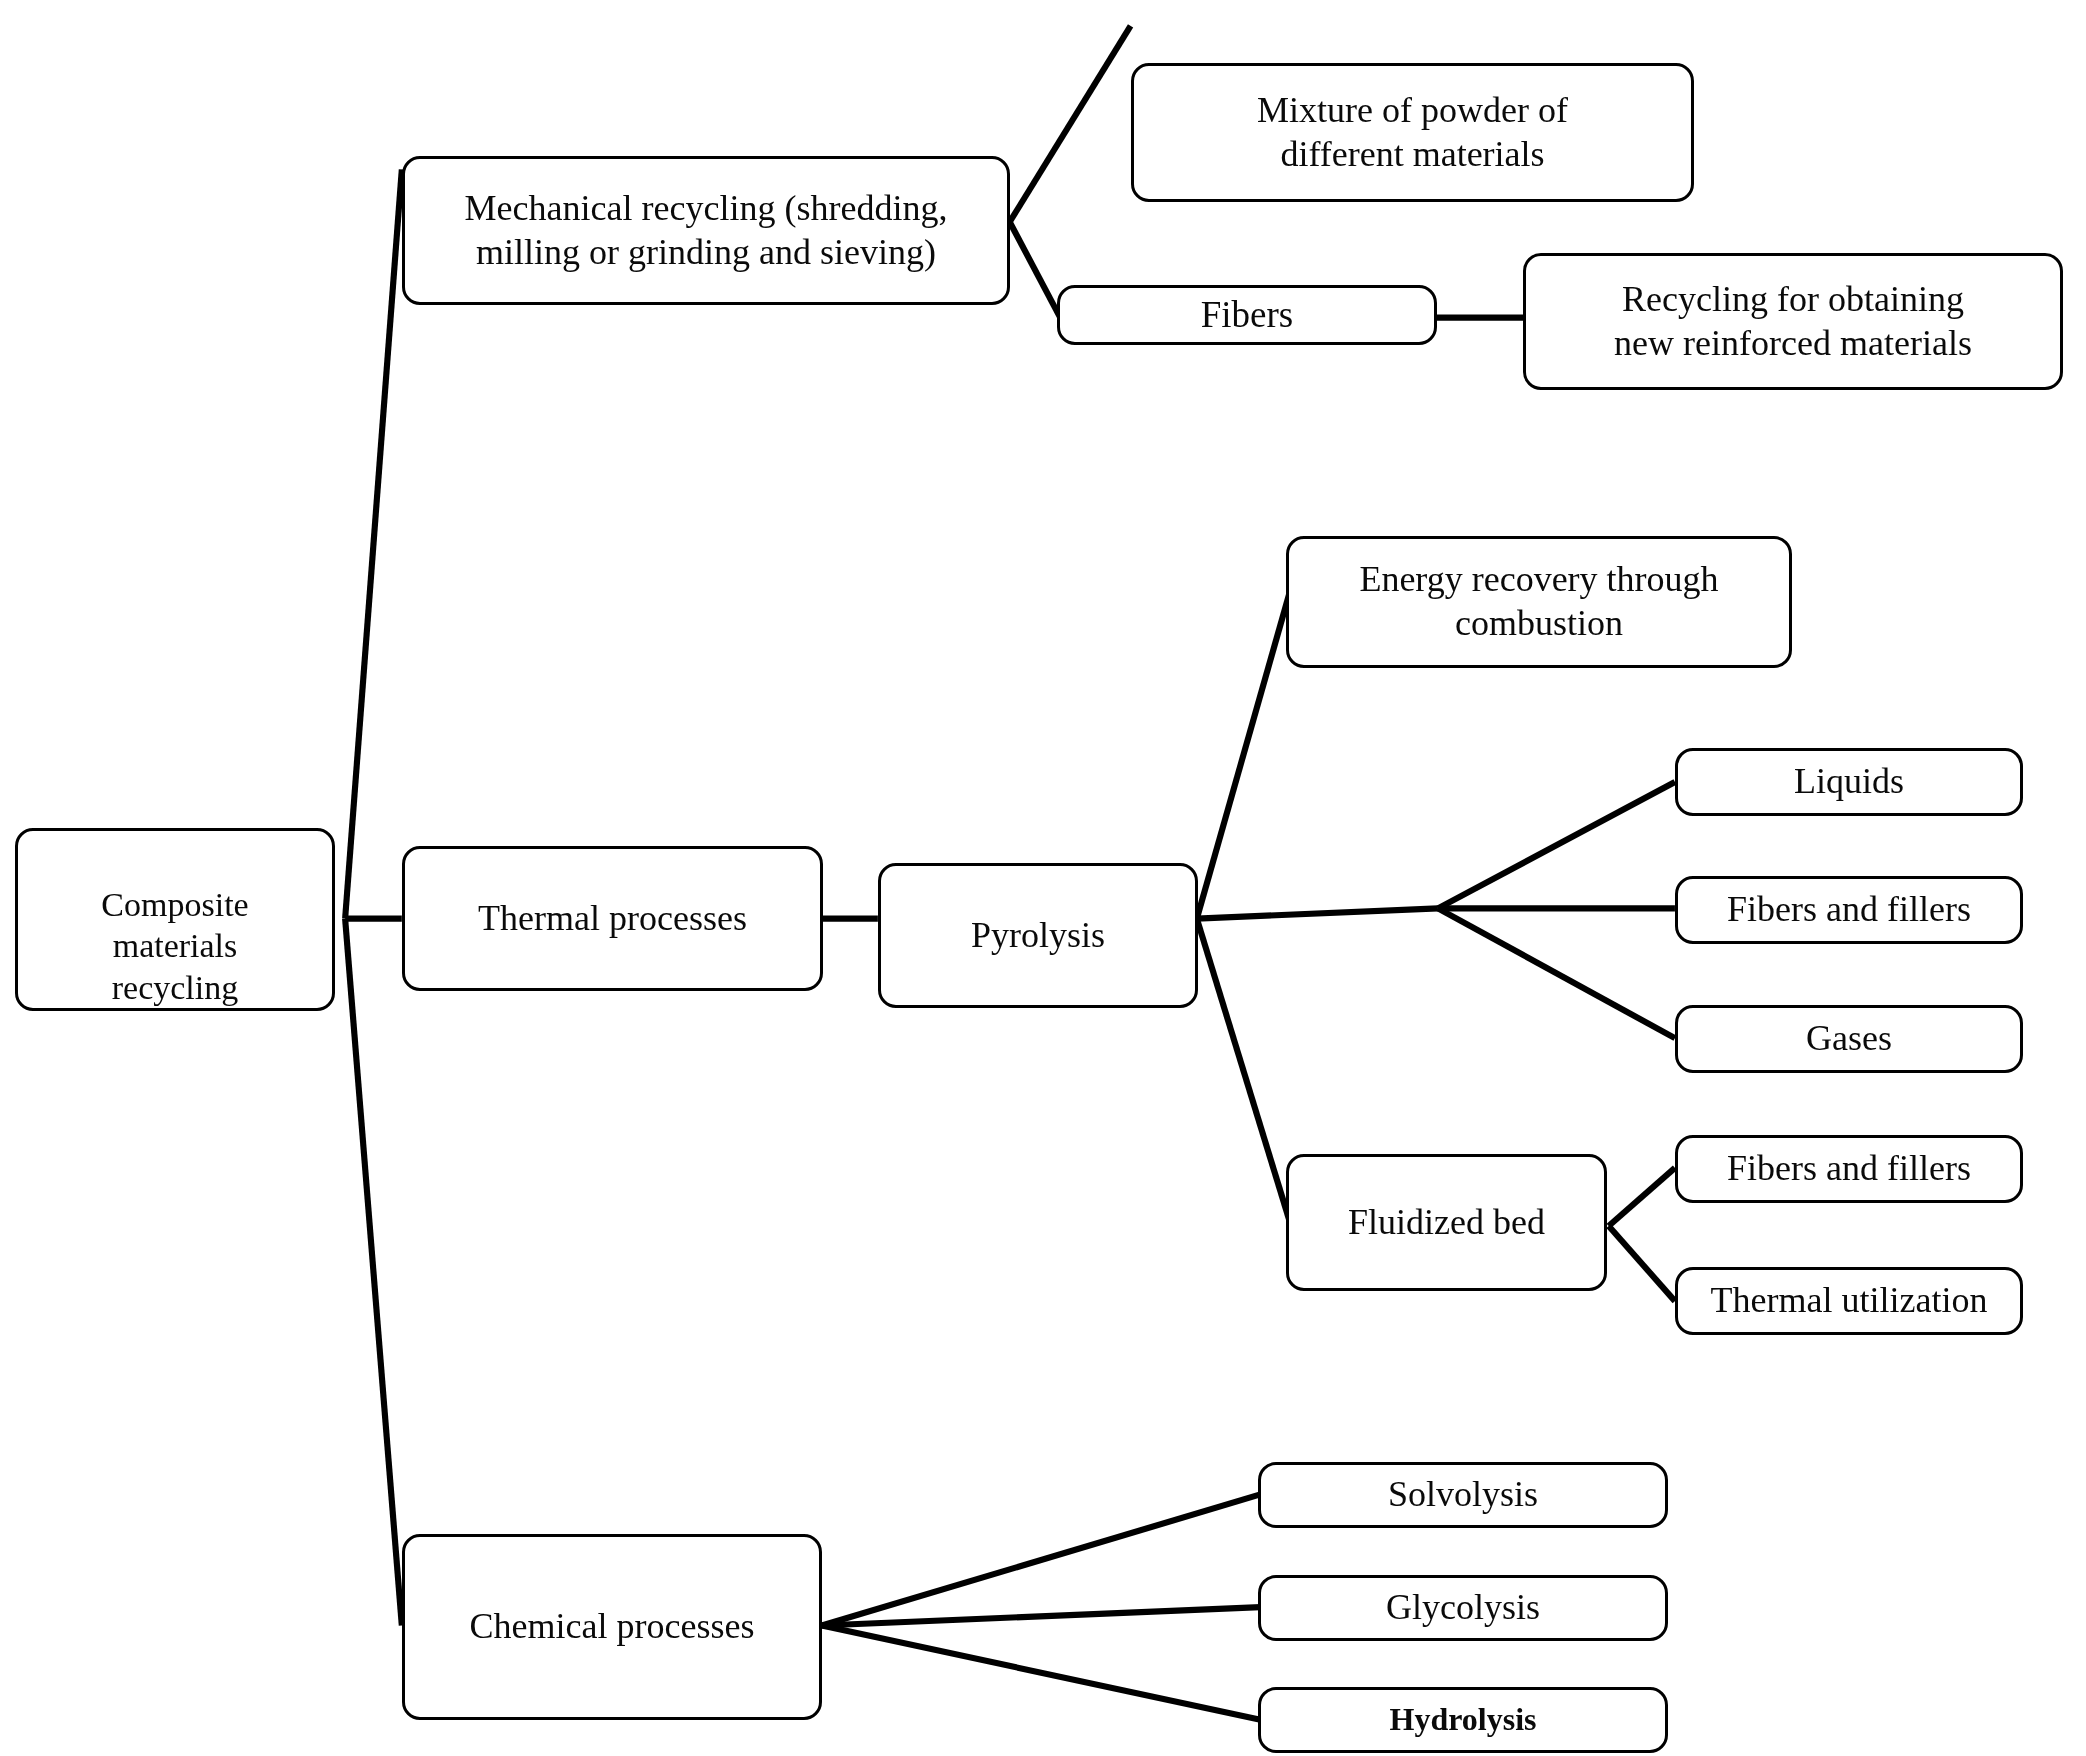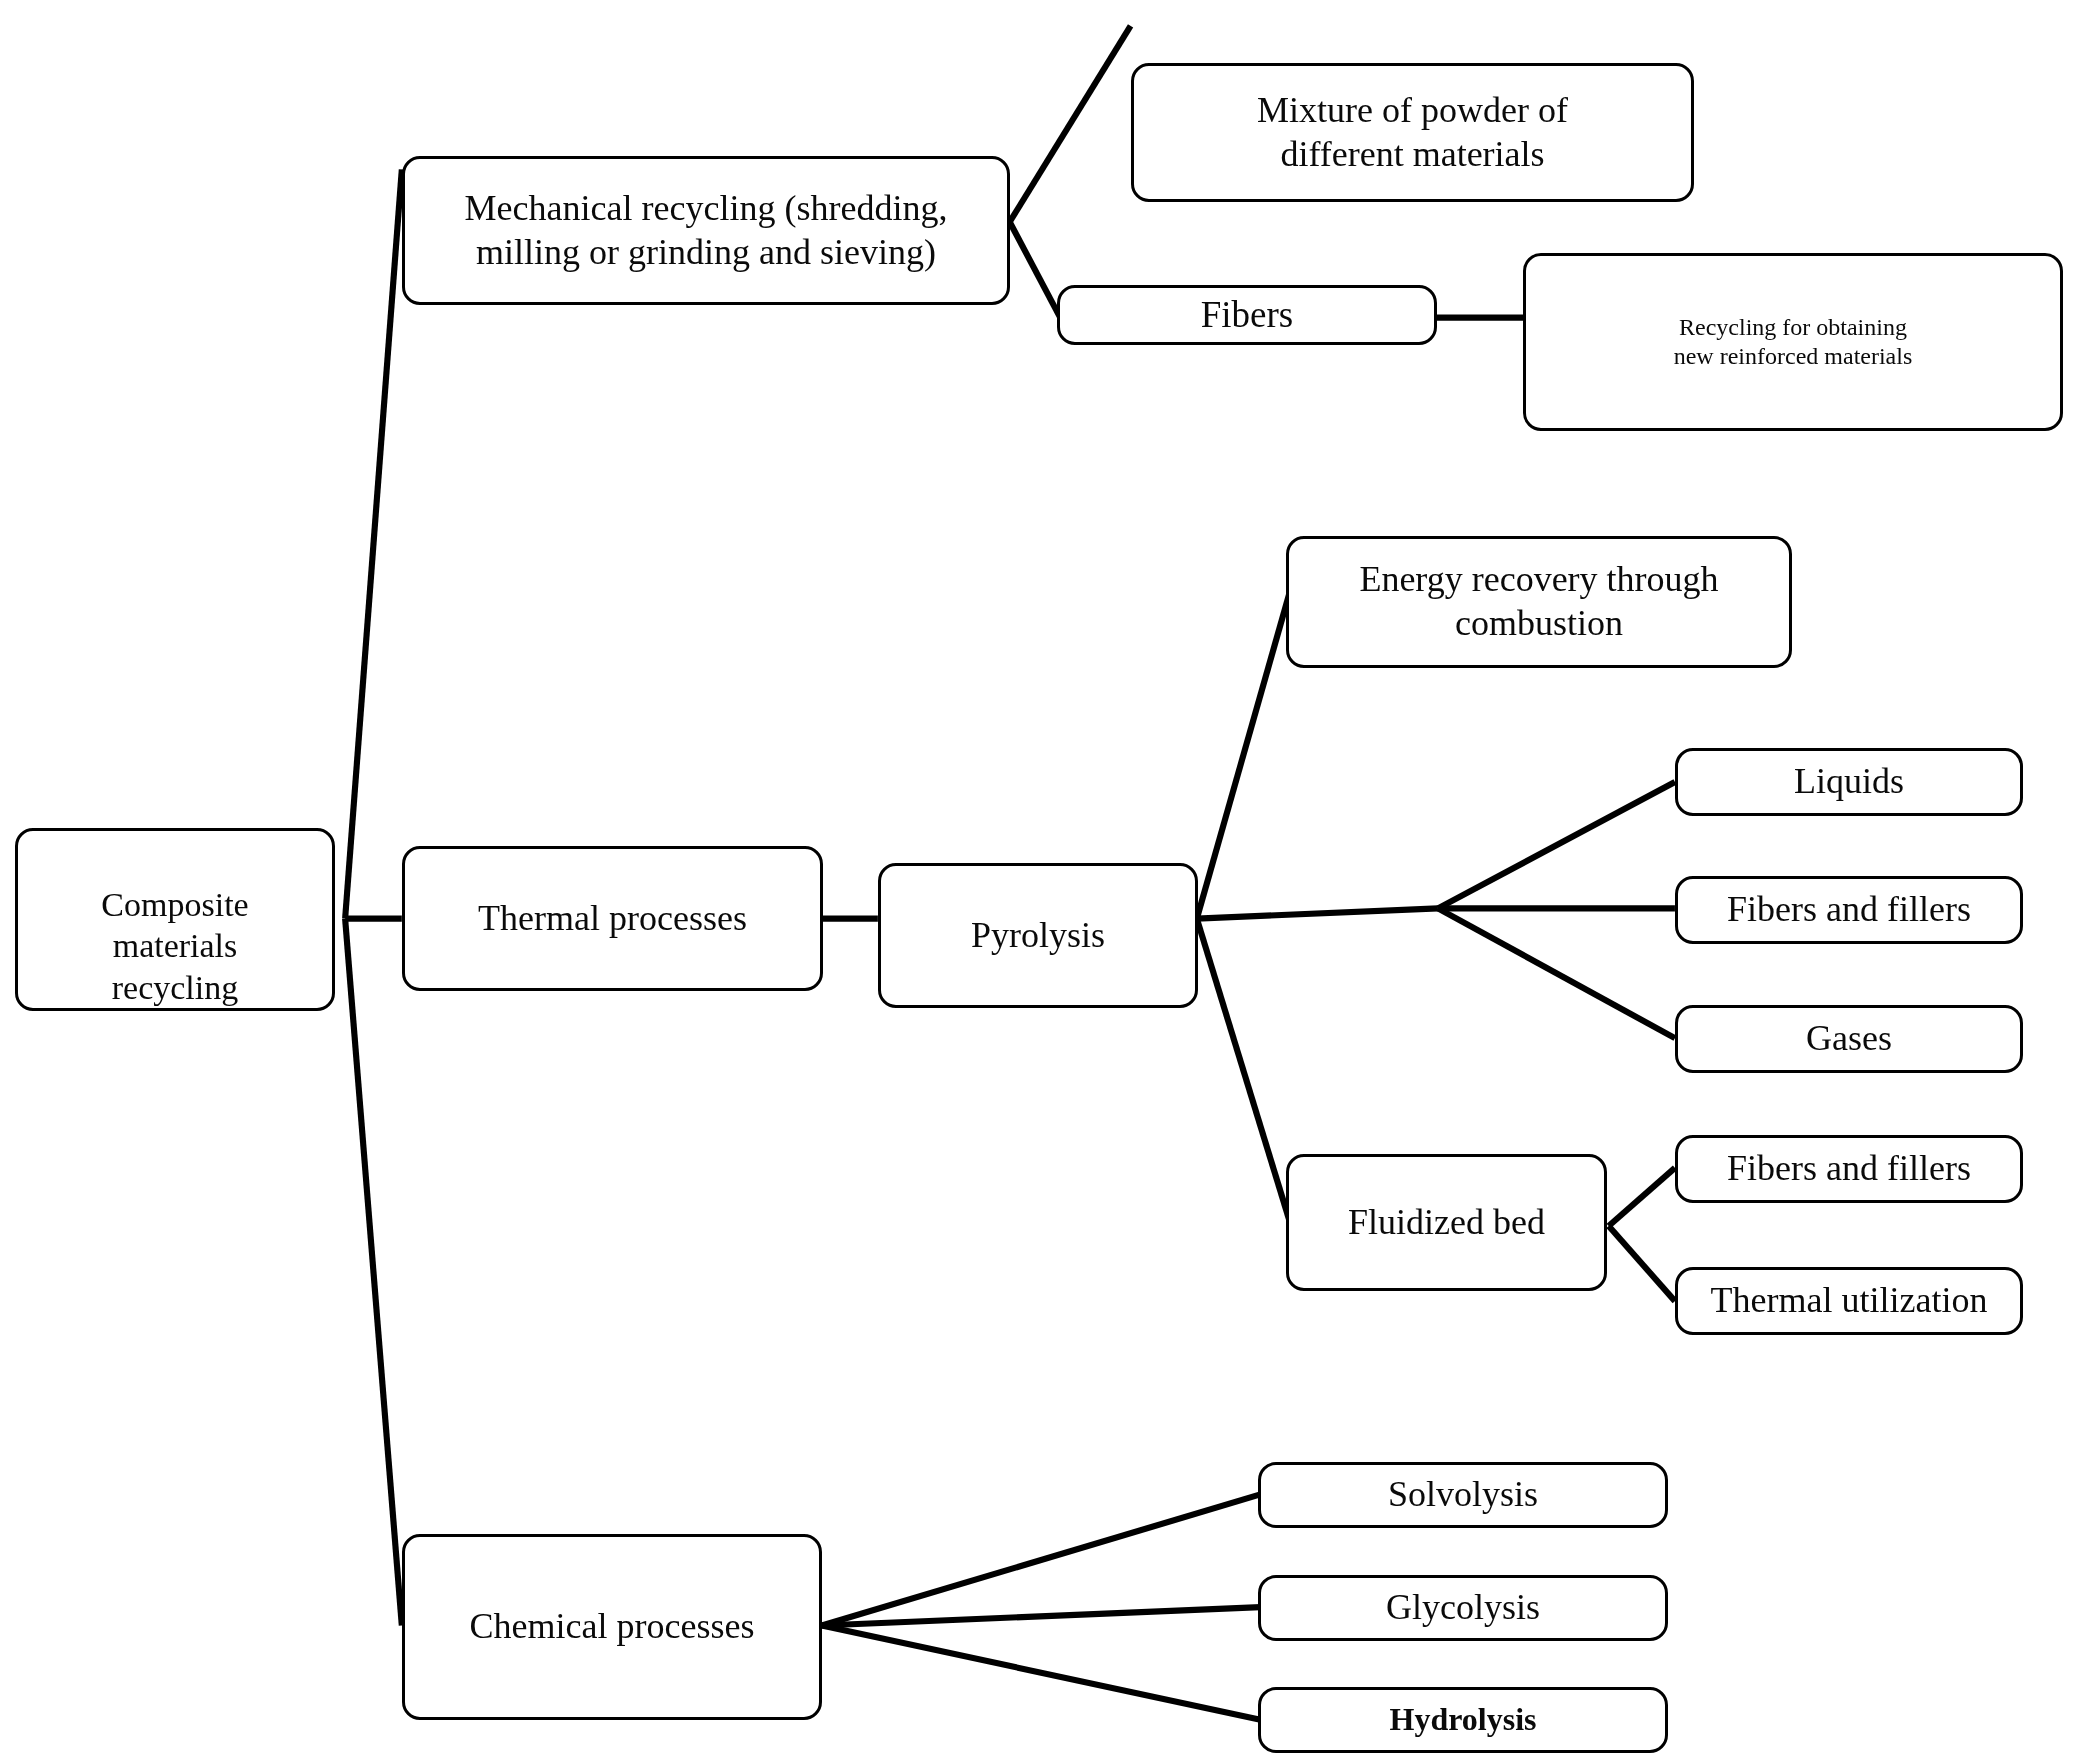--- a/index.html
+++ b/index.html
@@ -95,21 +95,21 @@
 
   <div class="node-box" style="left:1131px; top:15px; width:563px; height:139px; font-size:36px;margin-top:48px;">
     <span class="node-label">Mixture of powder of
 different materials</span>
   </div>
 
   <div class="node-box" style="left:1057px; top:285px; width:380px; height:60px; font-size:37px;">
     <span class="node-label">Fibers</span>
   </div>
 
-  <div class="node-box" style="left:1523px; top:253px; width:540px; height:178px; font-size:24px;">
+  <div class="node-box" style="left:1523px; top:253px; width:540px; height:137px; font-size:36px;">
     <span class="node-label">Recycling for obtaining
 new reinforced materials</span>
   </div>
 
   <div class="node-box" style="left:402px; top:846px; width:421px; height:145px; font-size:36px;">
     <span class="node-label">Thermal processes</span>
   </div>
 
   <div class="node-box" style="left:878px; top:846px; width:320px; height:145px; font-size:36px;margin-top:17px;">
     <span class="node-label">Pyrolysis</span>

